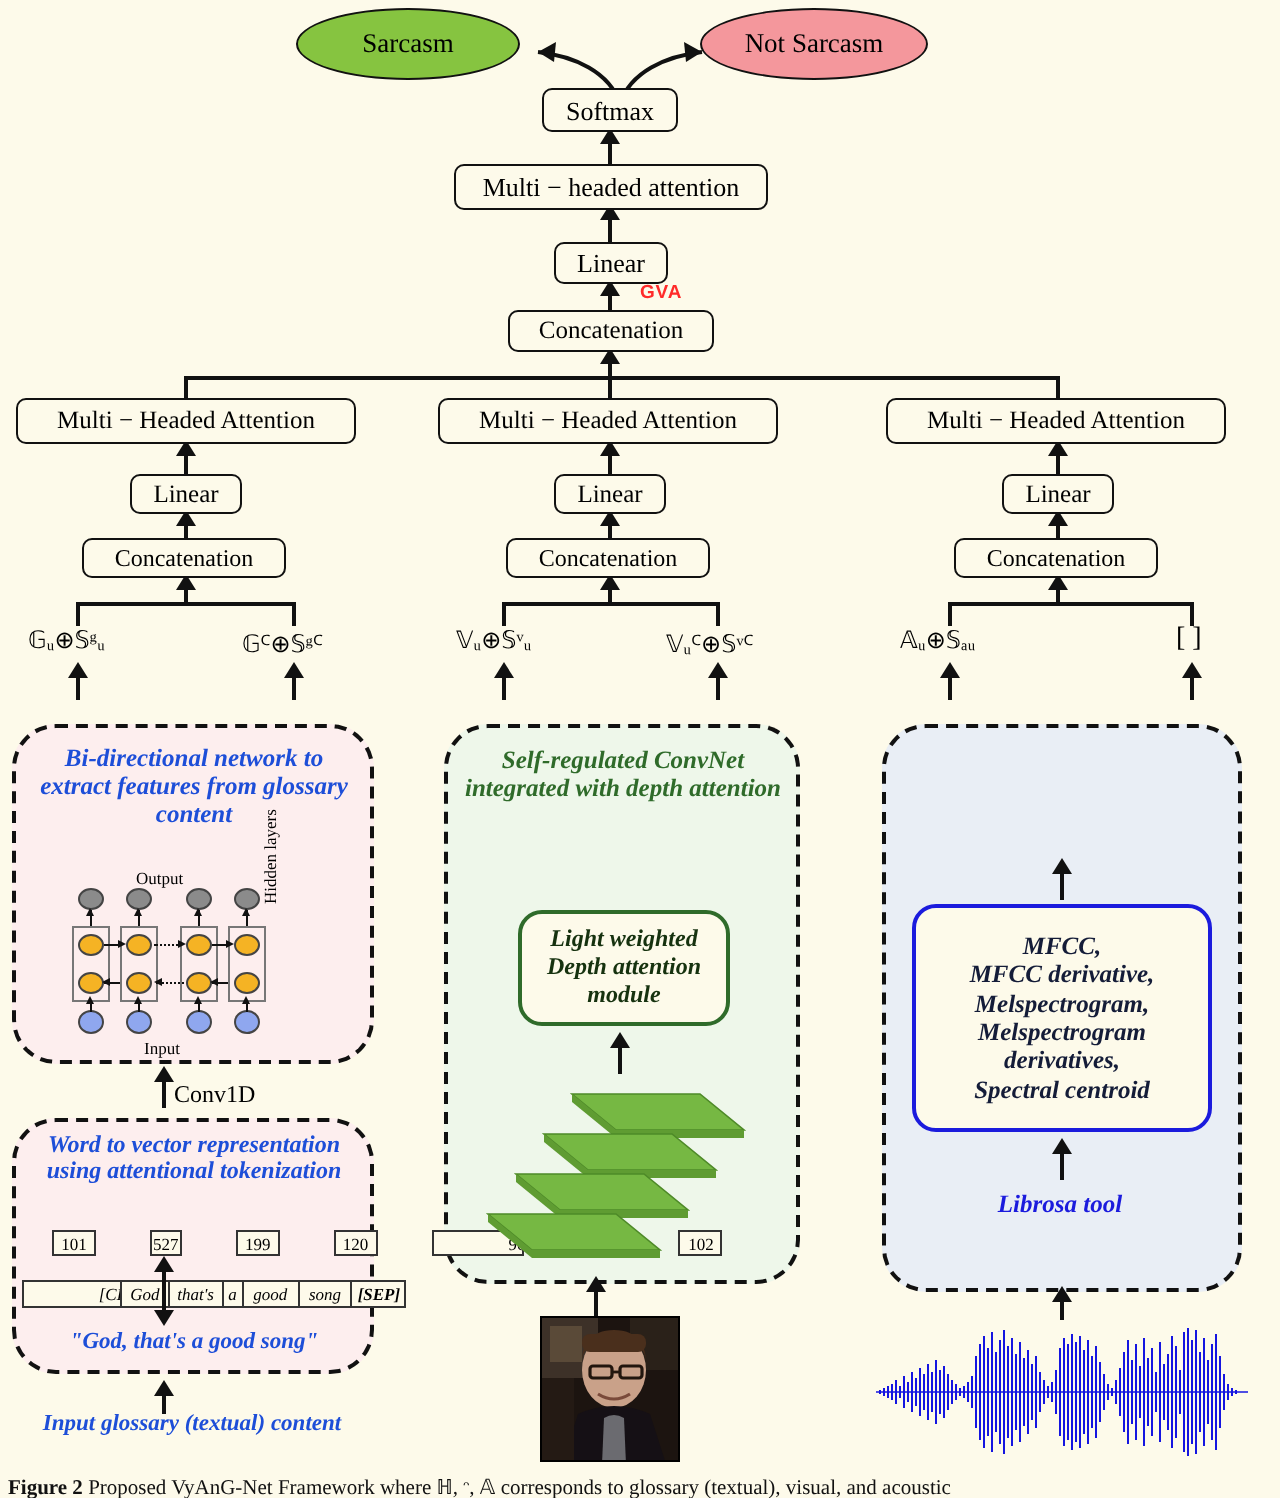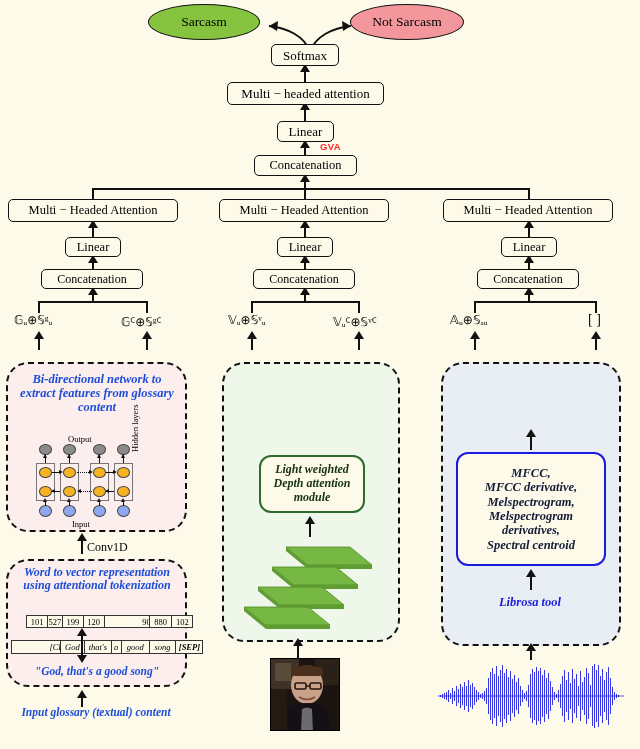--- a/index.html
+++ b/index.html
@@ -395,21 +395,21 @@
   <div class="bi-ah-up" style="left:121px; top:498px;"></div>
 
   <div class="vline" style="left:81px; top:536px; height:18px;"></div>
   <div class="arrowhead" style="left:77px; top:533px;"></div>
   <div class="mathlbl" style="left:87px; top:540px; font-size:12px;">Conv1D</div>
 
   <div class="panel panel-pink" style="left:6px; top:559px; width:181px; height:128px;"></div>
 
   <div class="panel-title t-pink" style="left:13px; top:566px; width:168px; font-size:12px;">Word to vector representation using attentional tokenization</div>
 
-  <div class="tok-row" id="token-id-row" style="left:26px; top:615px;">
+  <div class="tok-row" id="token-id-row" style="left:26px; top:615px;gap:28px;">
       <div class="tok-cell tok-id" style="width: 22px;">101</div>
       <div class="tok-cell tok-id" style="width: 16px;">527</div>
       <div class="tok-cell tok-id" style="width: 22px;">199</div>
       <div class="tok-cell tok-id" style="width: 22px;">120</div>
       <div class="tok-cell tok-id" style="width: 24px; padding-left: 44px;">900</div>
       <div class="tok-cell tok-id" style="width: 24px;">880</div>
       <div class="tok-cell tok-id" style="width: 22px;">102</div>
     </div>
   <div class="tok-row" id="token-word-row" style="left:11px; top:640px;">
       <div class="tok-cell tok-w" style="width: 30px; padding-left: 48px;">[CLS]</div>
@@ -426,20 +426,21 @@
   <div class="arrowhead" style="left:77px; top:655px; transform:rotate(180deg);"></div>
 
   <div class="panel-title t-pink" style="left:12px; top:665px; width:170px; font-size:11.5px;">"God, that's a good song"</div>
 
   <div class="vline" style="left:81px; top:693px; height:14px;"></div>
   <div class="arrowhead" style="left:77px; top:690px;"></div>
   <div class="panel-title t-pink" style="left:6px; top:706px; width:180px; font-size:11.5px;">Input glossary (textual) content</div>
 
   <div class="panel panel-green" style="left:222px; top:362px; width:178px; height:280px;"></div>
 
+  <div class="panel-title t-green" style="left:230px; top:373px; width:163px; font-size:12.5px;">Self-regulated ConvNet integrated with depth attention</div>
 
   <div class="subbox subbox-green" style="left:259px; top:455px; width:106px; height:58px; font-size:12px;">
     <span style="padding:0 4px;">Light weighted Depth attention module</span>
   </div>
 
   <div class="vline" style="left:309px; top:518px; height:19px;"></div>
   <div class="arrowhead" style="left:305px; top:516px;"></div>
 
   <svg class="stack-wrap" style="left:222px; top:533px; width:178px; height:105px;" viewBox="0 0 178 105">
     <g>
@@ -599,14 +600,17 @@
           <line x1="172" y1="18" x2="172" y2="54"></line>
         <line x1="174" y1="27" x2="174" y2="45"></line>
           <line x1="176" y1="32" x2="176" y2="40"></line>
         <line x1="178" y1="34" x2="178" y2="38"></line>
           <line x1="180" y1="35" x2="180" y2="37"></line>
       </g>
       <line x1="0" y1="36" x2="186" y2="36" stroke="#1515e0" stroke-width="0.7"></line>
     </svg>
   </div>
 
+  <div class="caption" style="left:4px; top:736px; width:636px;">
+    <b>Figure 2</b><span> Proposed VyAnG-Net Framework where ℍ, ᵔ, 𝔸 corresponds to glossary (textual), visual, and acoustic</span>
+  </div>
 
 </div>
 
 </body></html>

